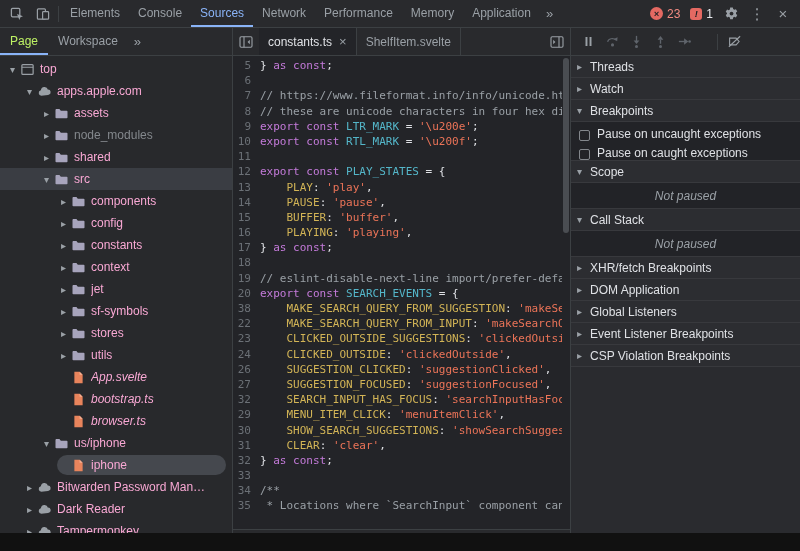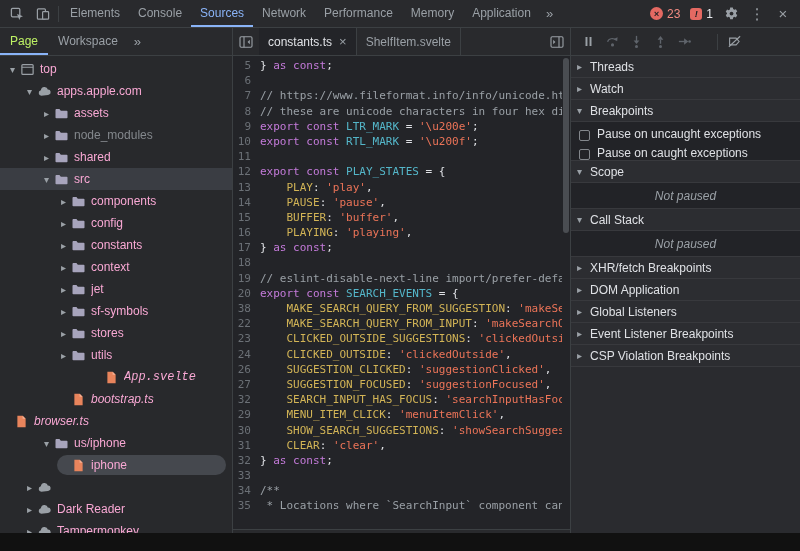--- a/index.html
+++ b/index.html
@@ -341,21 +341,21 @@
           <div class="titem">
             <span class="tarr">▸</span>
             <span class="ticon">
               <svg viewBox="0 0 16 16" width="15" height="15">
                 <path fill="#a7a4bc" d="M1.6 4.2c0-.5.4-.9.9-.9h3.3l1.5 1.7h6.2c.5 0 .9.4.9.9v6.3c0 .5-.4.9-.9.9H2.5c-.5 0-.9-.4-.9-.9z"></path>
               </svg>
             </span>
             <span class="tlabel">utils</span>
           </div>
         </div>
-        <div class="trow" style="padding-left: 90px; font-family: Liberation Mono, monospace;">
+        <div class="trow" style="padding-left: 57px;">
           <div class="titem">
             <span class="tarr"></span>
             <span class="ticon">
               <svg viewBox="0 0 16 16" width="15" height="15">
                 <path fill="#e8845c" d="M3.6 1.8h5.6l3.2 3.2v9.2H3.6z"></path>
                 <path fill="#f4b195" d="M9.2 1.8l3.2 3.2H9.2z"></path>
               </svg>
             </span>
             <span class="tlabel ital">App.svelte</span>
           </div>
@@ -365,21 +365,21 @@
             <span class="tarr"></span>
             <span class="ticon">
               <svg viewBox="0 0 16 16" width="15" height="15">
                 <path fill="#e8845c" d="M3.6 1.8h5.6l3.2 3.2v9.2H3.6z"></path>
                 <path fill="#f4b195" d="M9.2 1.8l3.2 3.2H9.2z"></path>
               </svg>
             </span>
             <span class="tlabel ital">bootstrap.ts</span>
           </div>
         </div>
-        <div class="trow" style="">
+        <div class="trow" style="padding-left: 57px;">
           <div class="titem">
             <span class="tarr"></span>
             <span class="ticon">
               <svg viewBox="0 0 16 16" width="15" height="15">
                 <path fill="#e8845c" d="M3.6 1.8h5.6l3.2 3.2v9.2H3.6z"></path>
                 <path fill="#f4b195" d="M9.2 1.8l3.2 3.2H9.2z"></path>
               </svg>
             </span>
             <span class="tlabel ital">browser.ts</span>
           </div>
@@ -408,20 +408,21 @@
           </div>
         </div>
         <div class="trow" style="padding-left: 23px;">
           <div class="titem">
             <span class="tarr">▸</span>
             <span class="ticon">
               <svg viewBox="0 0 16 16" width="15" height="15">
                 <path fill="#9aa0a6" d="M4.6 12.6a3 3 0 0 1-.5-5.9A3.9 3.9 0 0 1 11.7 6a2.8 2.8 0 0 1 .8 5.5 3 3 0 0 1-.8.1z"></path>
               </svg>
             </span>
+            <span class="tlabel">Bitwarden Password Man…</span>
           </div>
         </div>
         <div class="trow" style="padding-left: 23px;">
           <div class="titem">
             <span class="tarr">▸</span>
             <span class="ticon">
               <svg viewBox="0 0 16 16" width="15" height="15">
                 <path fill="#9aa0a6" d="M4.6 12.6a3 3 0 0 1-.5-5.9A3.9 3.9 0 0 1 11.7 6a2.8 2.8 0 0 1 .8 5.5 3 3 0 0 1-.8.1z"></path>
               </svg>
             </span>

